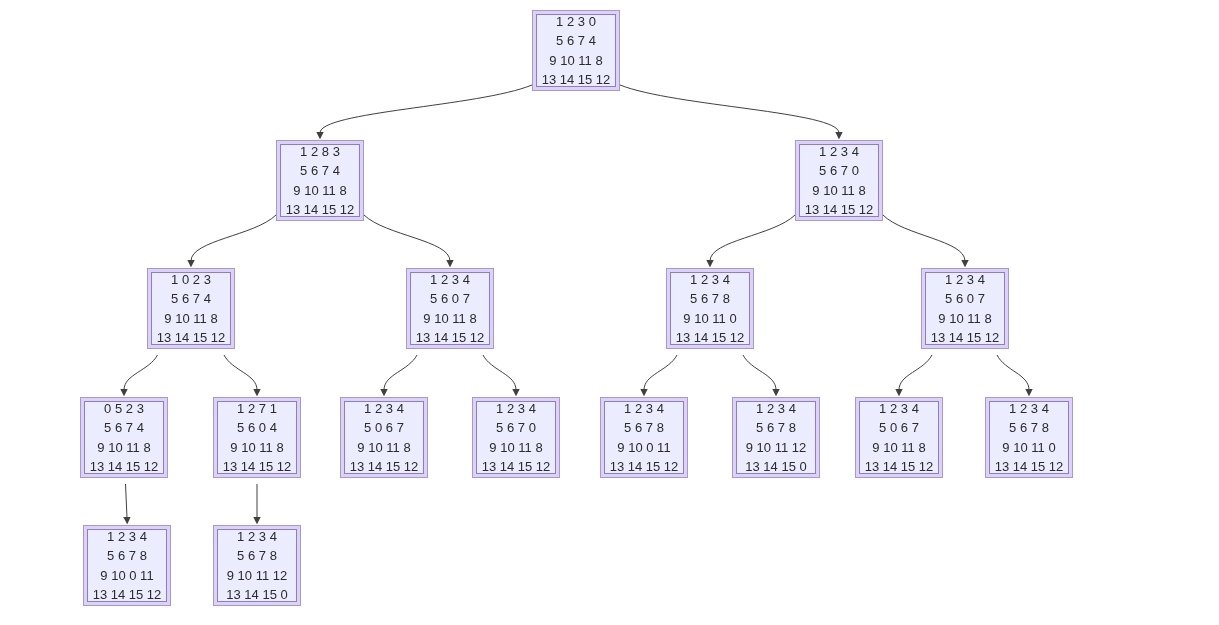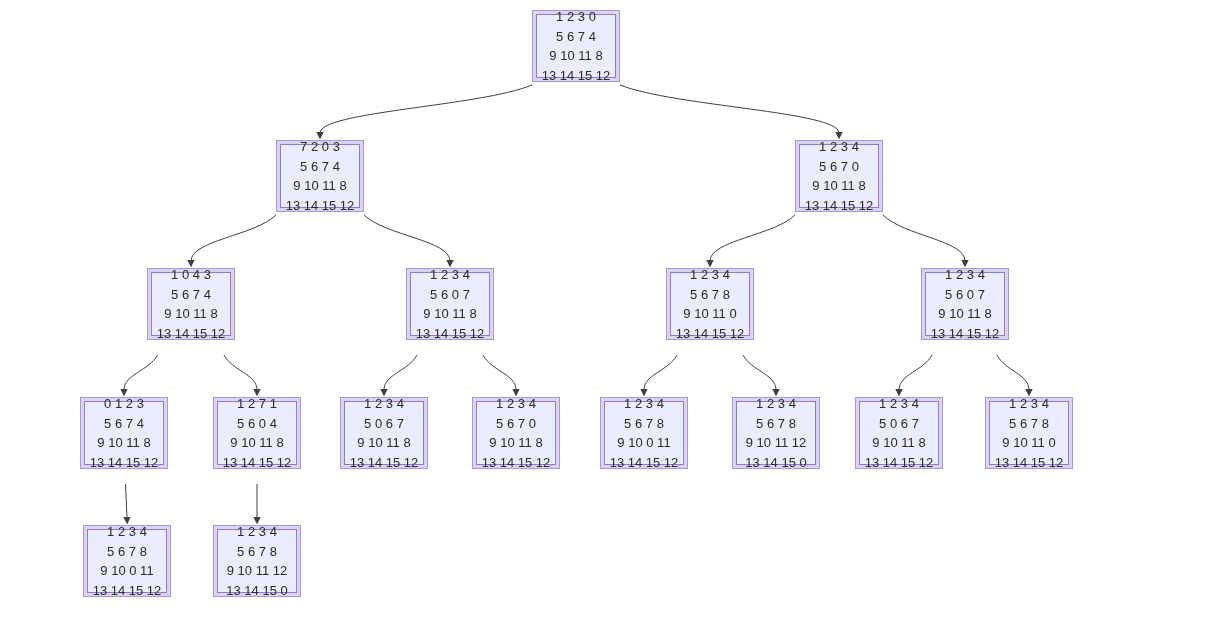--- a/index.html
+++ b/index.html
@@ -26,21 +26,21 @@
   }
   #edge-layer path.edge {
     fill: none;
     stroke: var(--edge, #404040);
     stroke-width: 1;
   }
   .node-outer {
     position: absolute;
     box-sizing: border-box;
     width: 88px;
-    height: 72px;
+    height: 81px;
     background: var(--band, #DCD3F0);
     border: 1px solid var(--outer-border, #A796D8);
     padding: 3px;
   }
   .node-inner {
     box-sizing: border-box;
     width: 100%;
     height: 100%;
     background: var(--fill, #ECECFF);
     border: 1px solid var(--inner-border, #8F7BCE);
@@ -90,37 +90,37 @@
       <div class="node-outer" style="left: 532px; top: 10px;">
         <div class="node-inner">
           <div class="puzzle-row">1 2 3 0</div>
           <div class="puzzle-row">5 6 7 4</div>
           <div class="puzzle-row">9 10 11 8</div>
           <div class="puzzle-row">13 14 15 12</div>
         </div>
       </div>
       <div class="node-outer" style="left: 276px; top: 140px;">
         <div class="node-inner">
-          <div class="puzzle-row">7 2 0 3</div>
+          <div class="puzzle-row">1 2 8 3</div>
           <div class="puzzle-row">5 6 7 4</div>
           <div class="puzzle-row">9 10 11 8</div>
           <div class="puzzle-row">13 14 15 12</div>
         </div>
       </div>
       <div class="node-outer" style="left: 795px; top: 140px;">
         <div class="node-inner">
           <div class="puzzle-row">1 2 3 4</div>
           <div class="puzzle-row">5 6 7 0</div>
           <div class="puzzle-row">9 10 11 8</div>
           <div class="puzzle-row">13 14 15 12</div>
         </div>
       </div>
       <div class="node-outer" style="left: 147px; top: 268px;">
         <div class="node-inner">
-          <div class="puzzle-row">1 0 4 3</div>
+          <div class="puzzle-row">1 0 2 3</div>
           <div class="puzzle-row">5 6 7 4</div>
           <div class="puzzle-row">9 10 11 8</div>
           <div class="puzzle-row">13 14 15 12</div>
         </div>
       </div>
       <div class="node-outer" style="left: 406px; top: 268px;">
         <div class="node-inner">
           <div class="puzzle-row">1 2 3 4</div>
           <div class="puzzle-row">5 6 0 7</div>
           <div class="puzzle-row">9 10 11 8</div>
@@ -138,21 +138,21 @@
       <div class="node-outer" style="left: 921px; top: 268px;">
         <div class="node-inner">
           <div class="puzzle-row">1 2 3 4</div>
           <div class="puzzle-row">5 6 0 7</div>
           <div class="puzzle-row">9 10 11 8</div>
           <div class="puzzle-row">13 14 15 12</div>
         </div>
       </div>
       <div class="node-outer" style="left: 80px; top: 397px;">
         <div class="node-inner">
-          <div class="puzzle-row">0 1 2 3</div>
+          <div class="puzzle-row">0 5 2 3</div>
           <div class="puzzle-row">5 6 7 4</div>
           <div class="puzzle-row">9 10 11 8</div>
           <div class="puzzle-row">13 14 15 12</div>
         </div>
       </div>
       <div class="node-outer" style="left: 213px; top: 397px;">
         <div class="node-inner">
           <div class="puzzle-row">1 2 7 1</div>
           <div class="puzzle-row">5 6 0 4</div>
           <div class="puzzle-row">9 10 11 8</div>

